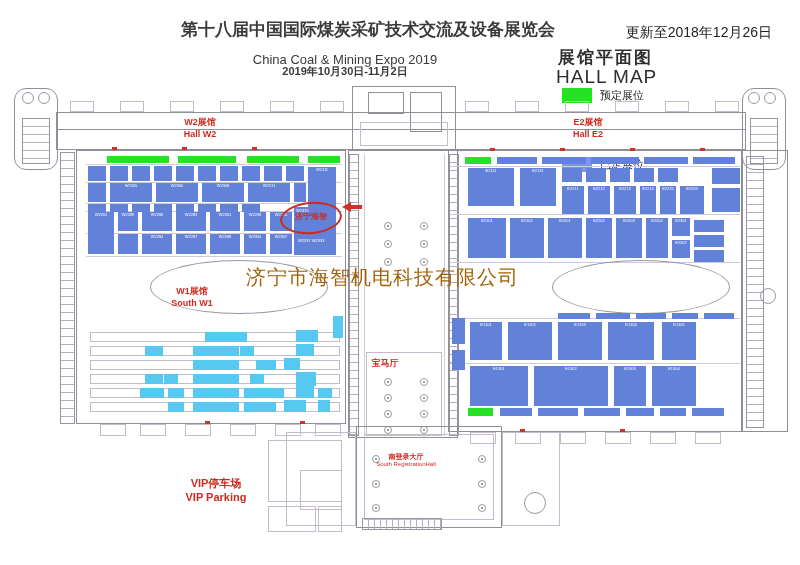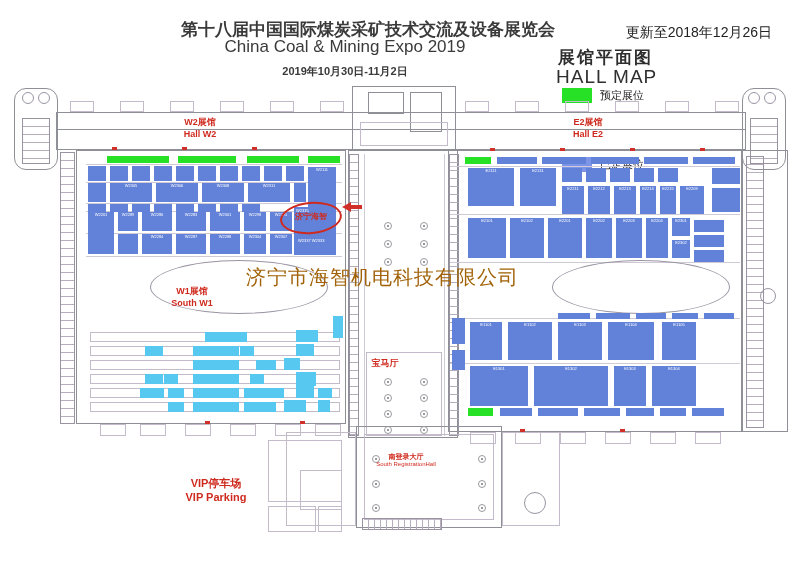--- a/index.html
+++ b/index.html
@@ -16,21 +16,21 @@
        background:repeating-linear-gradient(to right,transparent 0,transparent 5px,#b6aebc 5px,#b6aebc 6px);}
   .ci {position:absolute;border:1px solid #9a94a2;border-radius:50%;box-sizing:border-box;}
   .ro {position:absolute;border:1px solid #8f8f98;border-radius:12px;box-sizing:border-box;}
   .rd {position:absolute;background:#d03028;}
   .booth{position:absolute;overflow:hidden;text-align:center;}
   .booth span{font-size:4px;color:#fff;line-height:1.7;display:block;}
   .dot{position:absolute;width:8px;height:8px;border:1px solid #9a9aa0;border-radius:50%;box-sizing:border-box;}
   .dot i{position:absolute;left:2px;top:2px;width:2px;height:2px;background:#9a9aa0;}
   
   .title-cn{position:absolute;left:0;top:18px;width:690px;text-align:center;font-size:17px;font-weight:bold;color:#3a3a3a;margin-left:23px;}
-  .title-en{position:absolute;left:0;top:37px;width:690px;text-align:center;font-size:17px;color:#3a3a3a;}
+  .title-en{position:absolute;left:0;top:52px;width:690px;text-align:center;font-size:13px;color:#3a3a3a;}
   .title-date{position:absolute;left:0;top:64px;width:690px;text-align:center;font-size:11px;font-weight:bold;color:#3a3a3a;}
   .updated{position:absolute;right:28px;top:24px;font-size:14px;color:#222;}
   
   .map-title-cn{position:absolute;left:558px;top:46px;font-size:17px;font-weight:bold;color:#2f2f2f;letter-spacing:2px;}
   .map-title-en{position:absolute;left:556px;top:66px;font-size:19px;color:#2f2f2f;letter-spacing:1px;}
   .lg-row{position:absolute;left:562px;display:flex;align-items:center;gap:8px;}
   .lg-sw{width:30px;height:15px;display:inline-block;}
   .lg-tx{font-size:11px;color:#222;}
   
   .red2{position:absolute;text-align:center;color:#cf2a1e;font-size:9px;font-weight:bold;line-height:1.3;}

